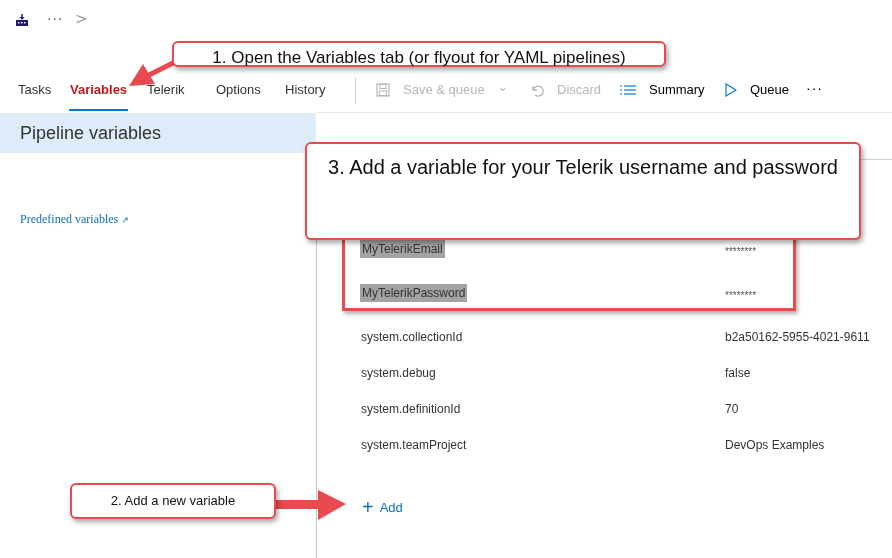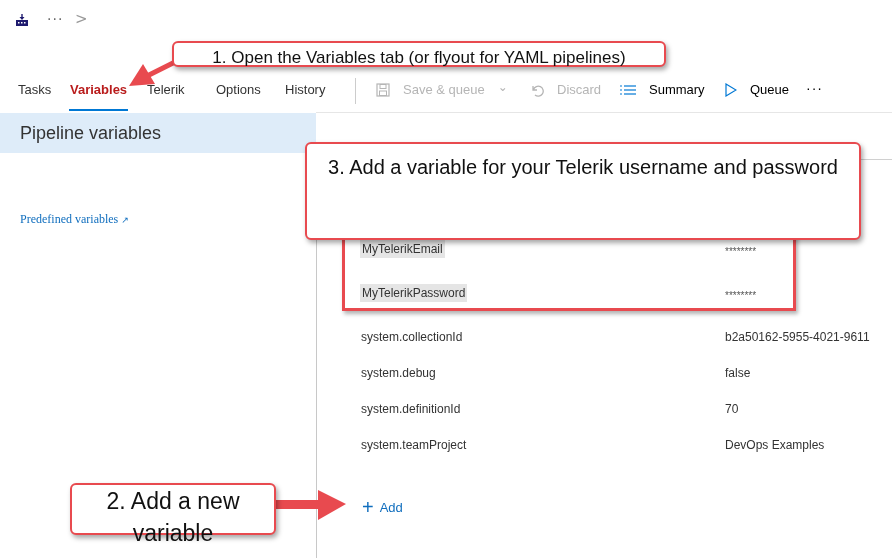--- a/index.html
+++ b/index.html
@@ -27,33 +27,33 @@
   .side-item.selected { background: #deecf9; }
   .side-link { position: absolute; left: 20px; top: 87px; font-size: 12px; color: #106ebe; font-family: Liberation Serif, serif; cursor: pointer; margin-top: 12px; }
   .ext-icon { font-size: 9px; margin-left: 3px; }
   .vdivider { position: absolute; left: 316px; top: 200px; width: 1px; height: 358px; background: #c8c8c8; }
 
   .hline { position: absolute; height: 1px; background: #dcdcdc; }
 
   .var-row { position: absolute; left: 361px; width: 531px; height: 24px; font-size: 12px; font-family: "Liberation Sans", sans-serif; color: #333; }
   .var-name { position: absolute; left: 0; top: 0; cursor: pointer; }
   .var-value { position: absolute; left: 364px; top: 0; white-space: nowrap; cursor: pointer; }
-  .hl { background: #e5e5e5; padding: 2px 2px; }
+  .hl { background: #a3a3a3; padding: 2px 2px; }
   .secret { font-size: 10px; color: #555; letter-spacing: 0px; }
 
   .add-btn { position: absolute; left: 362px; top: 499px; font-size: 13px; color: #106ebe; font-family: "Liberation Sans", sans-serif; display: flex; align-items: center; gap: 6px; cursor: pointer; }
   .plus { font-size: 20px; color: #106ebe; font-weight: 300; line-height: 16px; }
 
   
   .callout { position: absolute; background: #fff; border: 2px solid #e84a4f; border-radius: 6px; box-shadow: 2px 3px 5px rgba(0,0,0,0.35); font-family: "Liberation Sans", sans-serif; color: #111; text-align: center; }
   .c1 { left: 172px; top: 41px; width: 494px; height: 26px; font-size: 17px; line-height: 30px; }
   .c3 { left: 305px; top: 108px; width: 556px; height: 98px; font-size: 20px; margin-top: 34px; }
   .c3 .l1 { position: absolute; left: 0; right: 0; top: 12px; }
   .c3 .l2 { position: absolute; left: 0; right: 0; top: 58px; }
-  .c2 { left: 70px; top: 483px; width: 206px; height: 52px; font-size: 23px; line-height: 32px; }
+  .c2 { left: 70px; top: 483px; width: 206px; height: 36px; font-size: 13px; line-height: 32px; }
   .lock { display: inline-block; vertical-align: -1px; }
 
   .highlight-box { position: absolute; left: 342px; top: 233px; width: 454px; height: 78px; border: 3px solid #e84a4f; box-shadow: 2px 3px 4px rgba(0,0,0,0.3); }
   .arrow { position: absolute; }
 </style>
 </head>
 <body>
 
 <div class="header">
   <svg class="app-icon" viewBox="0 0 12 12">

